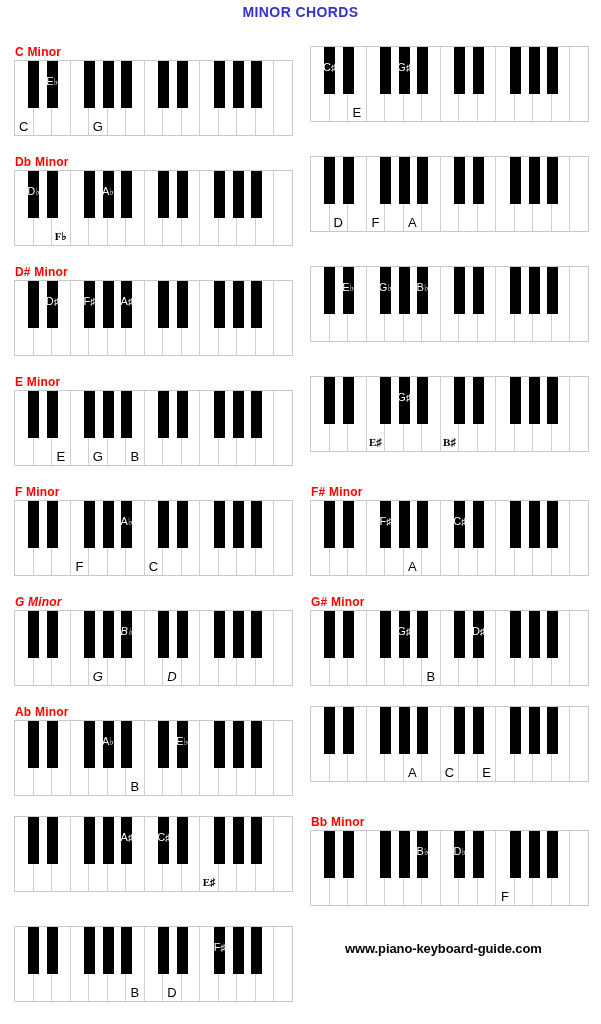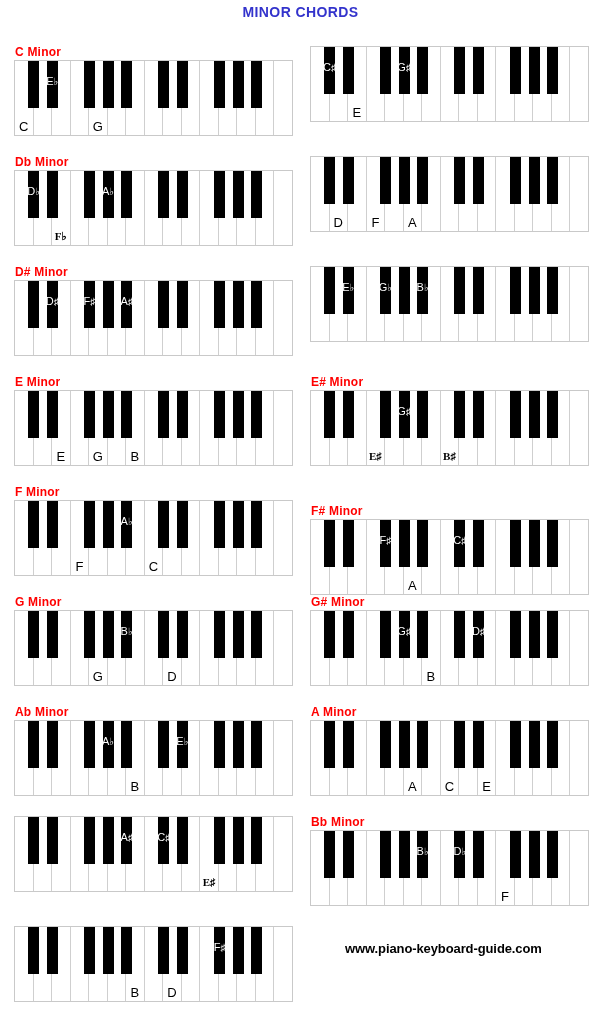--- a/index.html
+++ b/index.html
@@ -324,21 +324,20 @@
         <div class="bkey" style="left: 87.5px;"></div>
         <div class="bkey" style="left: 106.1px;"></div>
         <div class="bkey" style="left: 143.3px;"></div>
         <div class="bkey" style="left: 161.9px;"></div>
         <div class="bkey" style="left: 199.1px;"></div>
         <div class="bkey" style="left: 217.7px;"></div>
         <div class="bkey" style="left: 236.3px;"></div>
       </div>
     </div>
     <div class="cell" style="left: 310px; top: 354px;">
-      <div class="chord-title">E# Minor</div>
       <div class="keyboard">
         <div class="wkeys">
           <div class="wkey"></div>
           <div class="wkey"></div>
           <div class="wkey"></div>
           <div class="wkey">
             <div class="lbl-w serifbold">E<span class="acc">♯</span></div>
           </div>
           <div class="wkey"></div>
           <div class="wkey"></div>
@@ -399,21 +398,21 @@
         <div class="bkey" style="left: 106.1px;">
           <div class="lbl-b">A<span class="acc">♭</span></div>
         </div>
         <div class="bkey" style="left: 143.3px;"></div>
         <div class="bkey" style="left: 161.9px;"></div>
         <div class="bkey" style="left: 199.1px;"></div>
         <div class="bkey" style="left: 217.7px;"></div>
         <div class="bkey" style="left: 236.3px;"></div>
       </div>
     </div>
-    <div class="cell" style="left: 310px; top: 464px; margin-top: 19px;">
+    <div class="cell" style="left: 310px; top: 464px;">
       <div class="chord-title">F# Minor</div>
       <div class="keyboard">
         <div class="wkeys">
           <div class="wkey"></div>
           <div class="wkey"></div>
           <div class="wkey"></div>
           <div class="wkey"></div>
           <div class="wkey"></div>
           <div class="wkey">
             <div class="lbl-w">A</div>
@@ -437,21 +436,21 @@
         <div class="bkey" style="left: 106.1px;"></div>
         <div class="bkey" style="left: 143.3px;">
           <div class="lbl-b">C<span class="acc">♯</span></div>
         </div>
         <div class="bkey" style="left: 161.9px;"></div>
         <div class="bkey" style="left: 199.1px;"></div>
         <div class="bkey" style="left: 217.7px;"></div>
         <div class="bkey" style="left: 236.3px;"></div>
       </div>
     </div>
-    <div class="cell" style="left: 14px; top: 574px;">
+    <div class="cell" style="left: 14px; top: 574px; font-style: italic;">
       <div class="chord-title">G Minor</div>
       <div class="keyboard">
         <div class="wkeys">
           <div class="wkey"></div>
           <div class="wkey"></div>
           <div class="wkey"></div>
           <div class="wkey"></div>
           <div class="wkey">
             <div class="lbl-w">G</div>
           </div>
@@ -552,21 +551,20 @@
         <div class="bkey" style="left: 143.3px;"></div>
         <div class="bkey" style="left: 161.9px;">
           <div class="lbl-b">E<span class="acc">♭</span></div>
         </div>
         <div class="bkey" style="left: 199.1px;"></div>
         <div class="bkey" style="left: 217.7px;"></div>
         <div class="bkey" style="left: 236.3px;"></div>
       </div>
     </div>
     <div class="cell" style="left: 310px; top: 684px;">
-      <div class="chord-title">A Minor</div>
       <div class="keyboard">
         <div class="wkeys">
           <div class="wkey"></div>
           <div class="wkey"></div>
           <div class="wkey"></div>
           <div class="wkey"></div>
           <div class="wkey"></div>
           <div class="wkey">
             <div class="lbl-w">A</div>
           </div>

